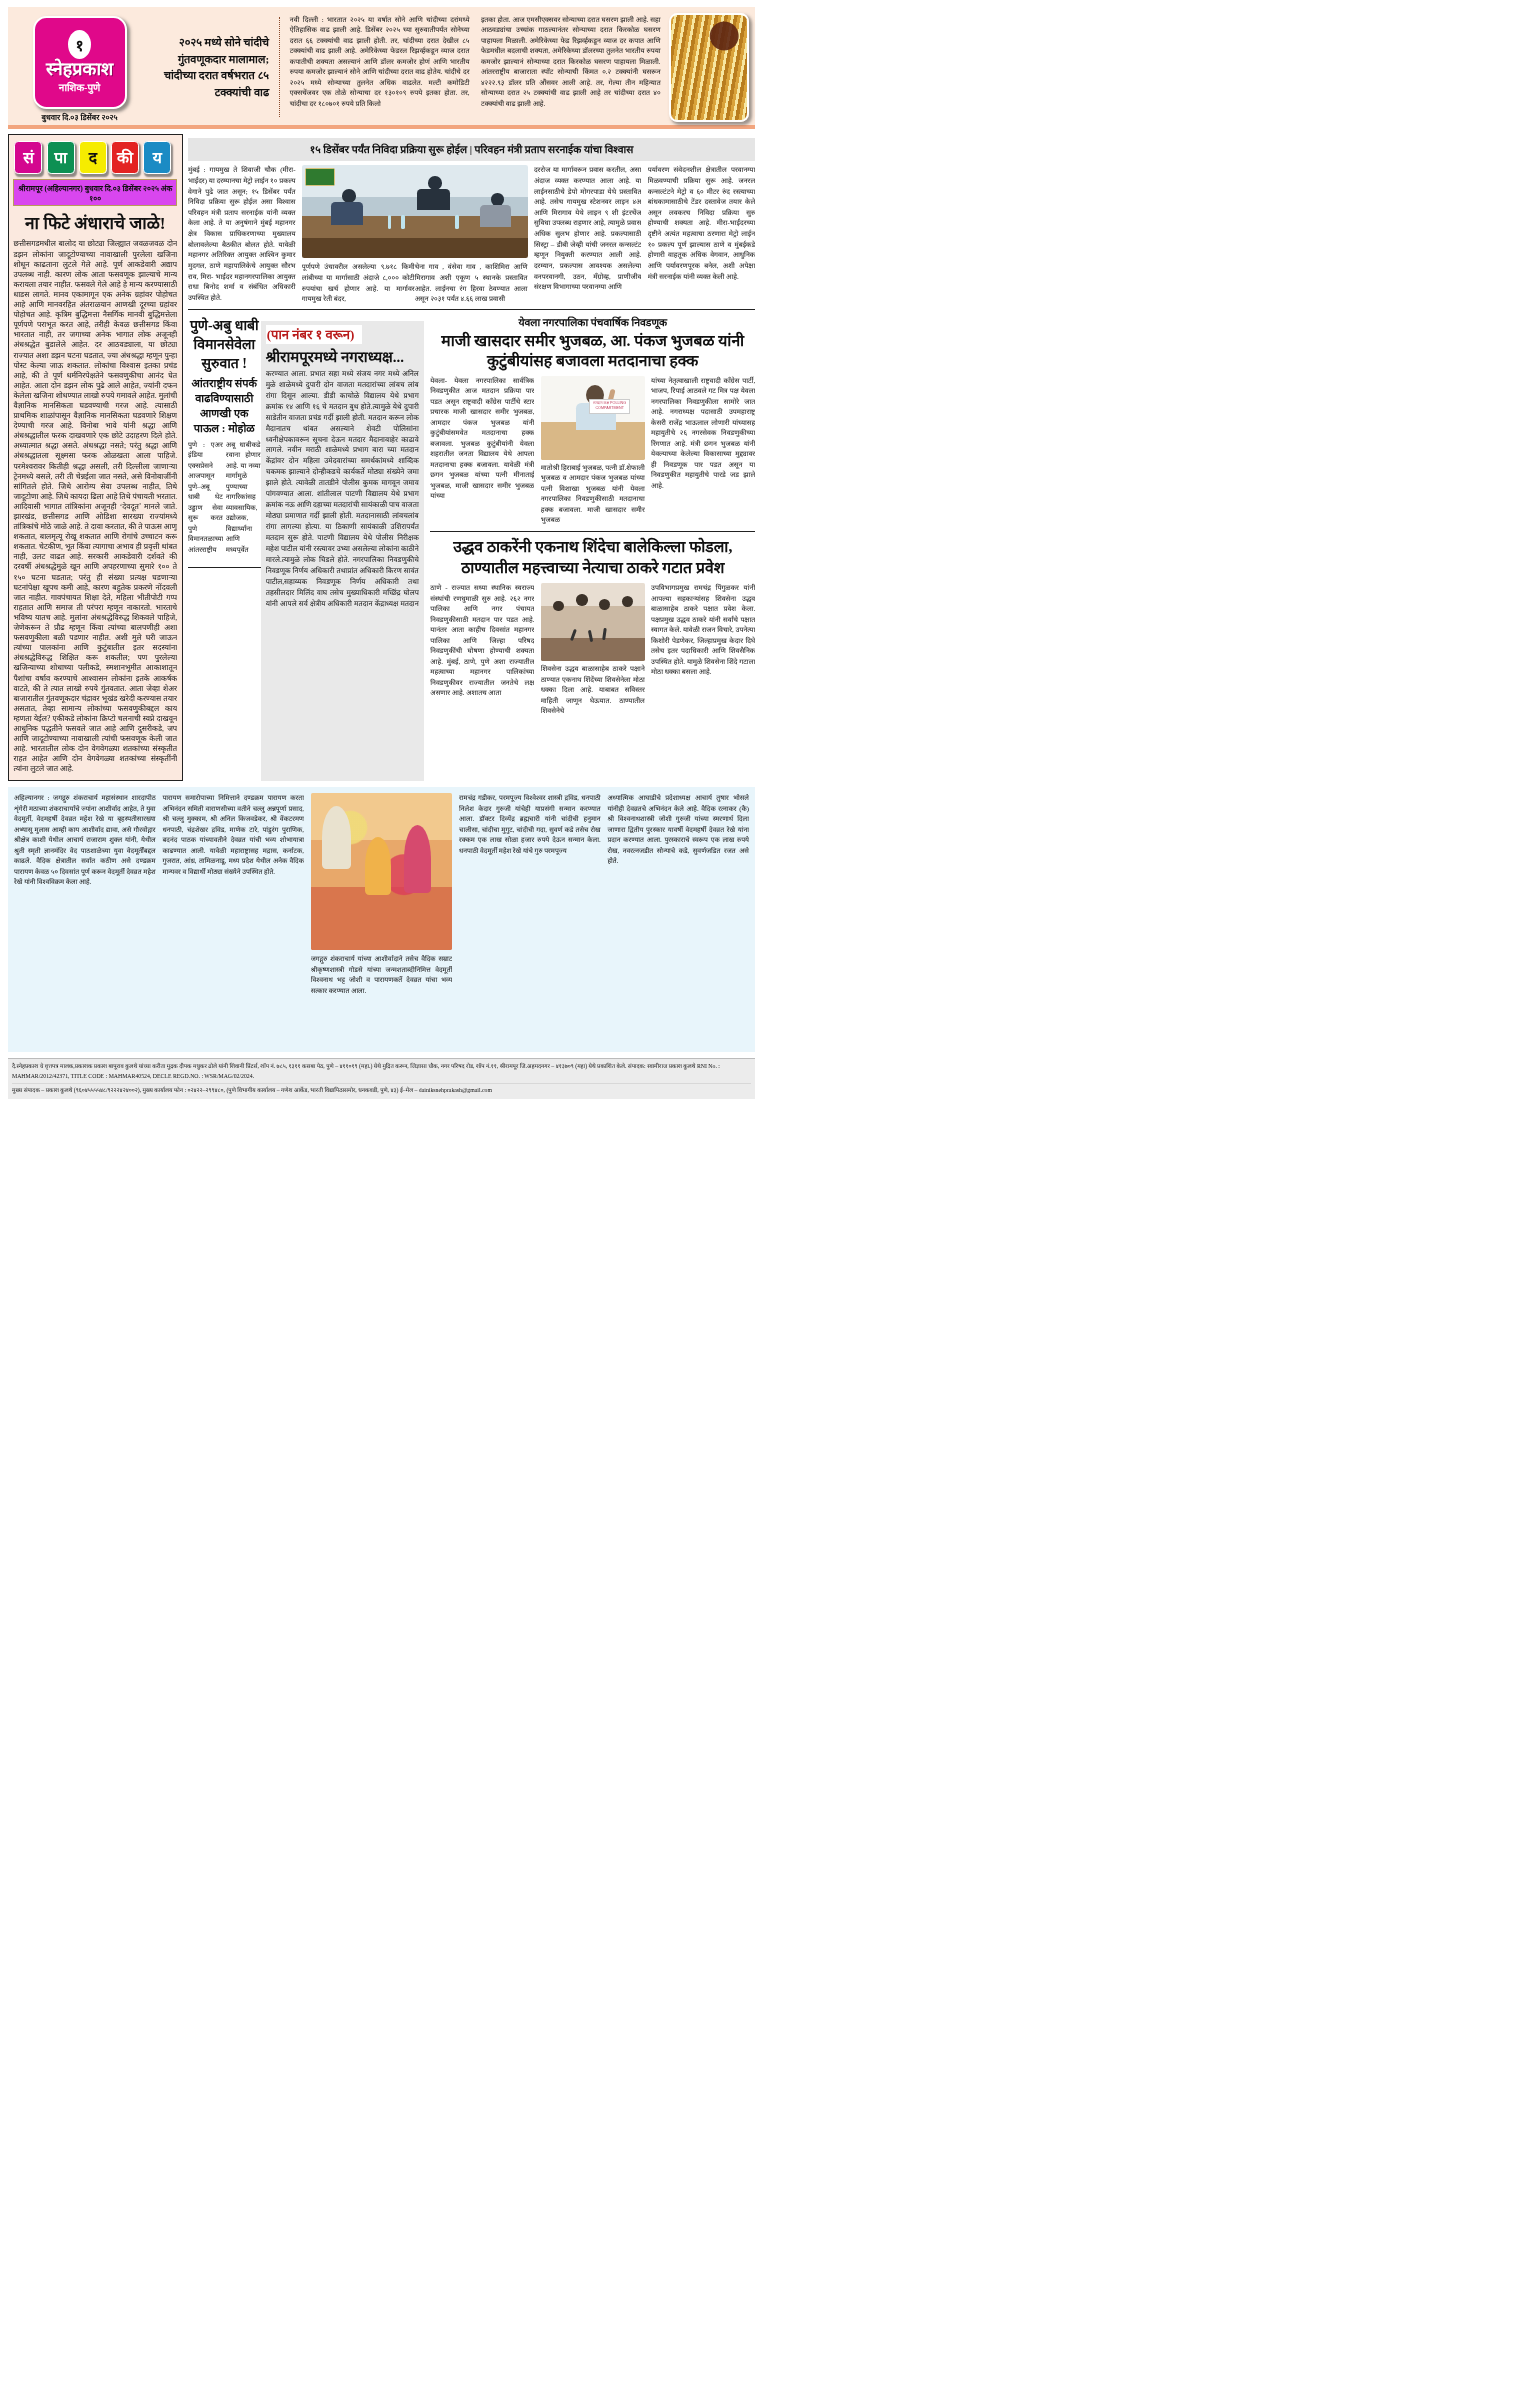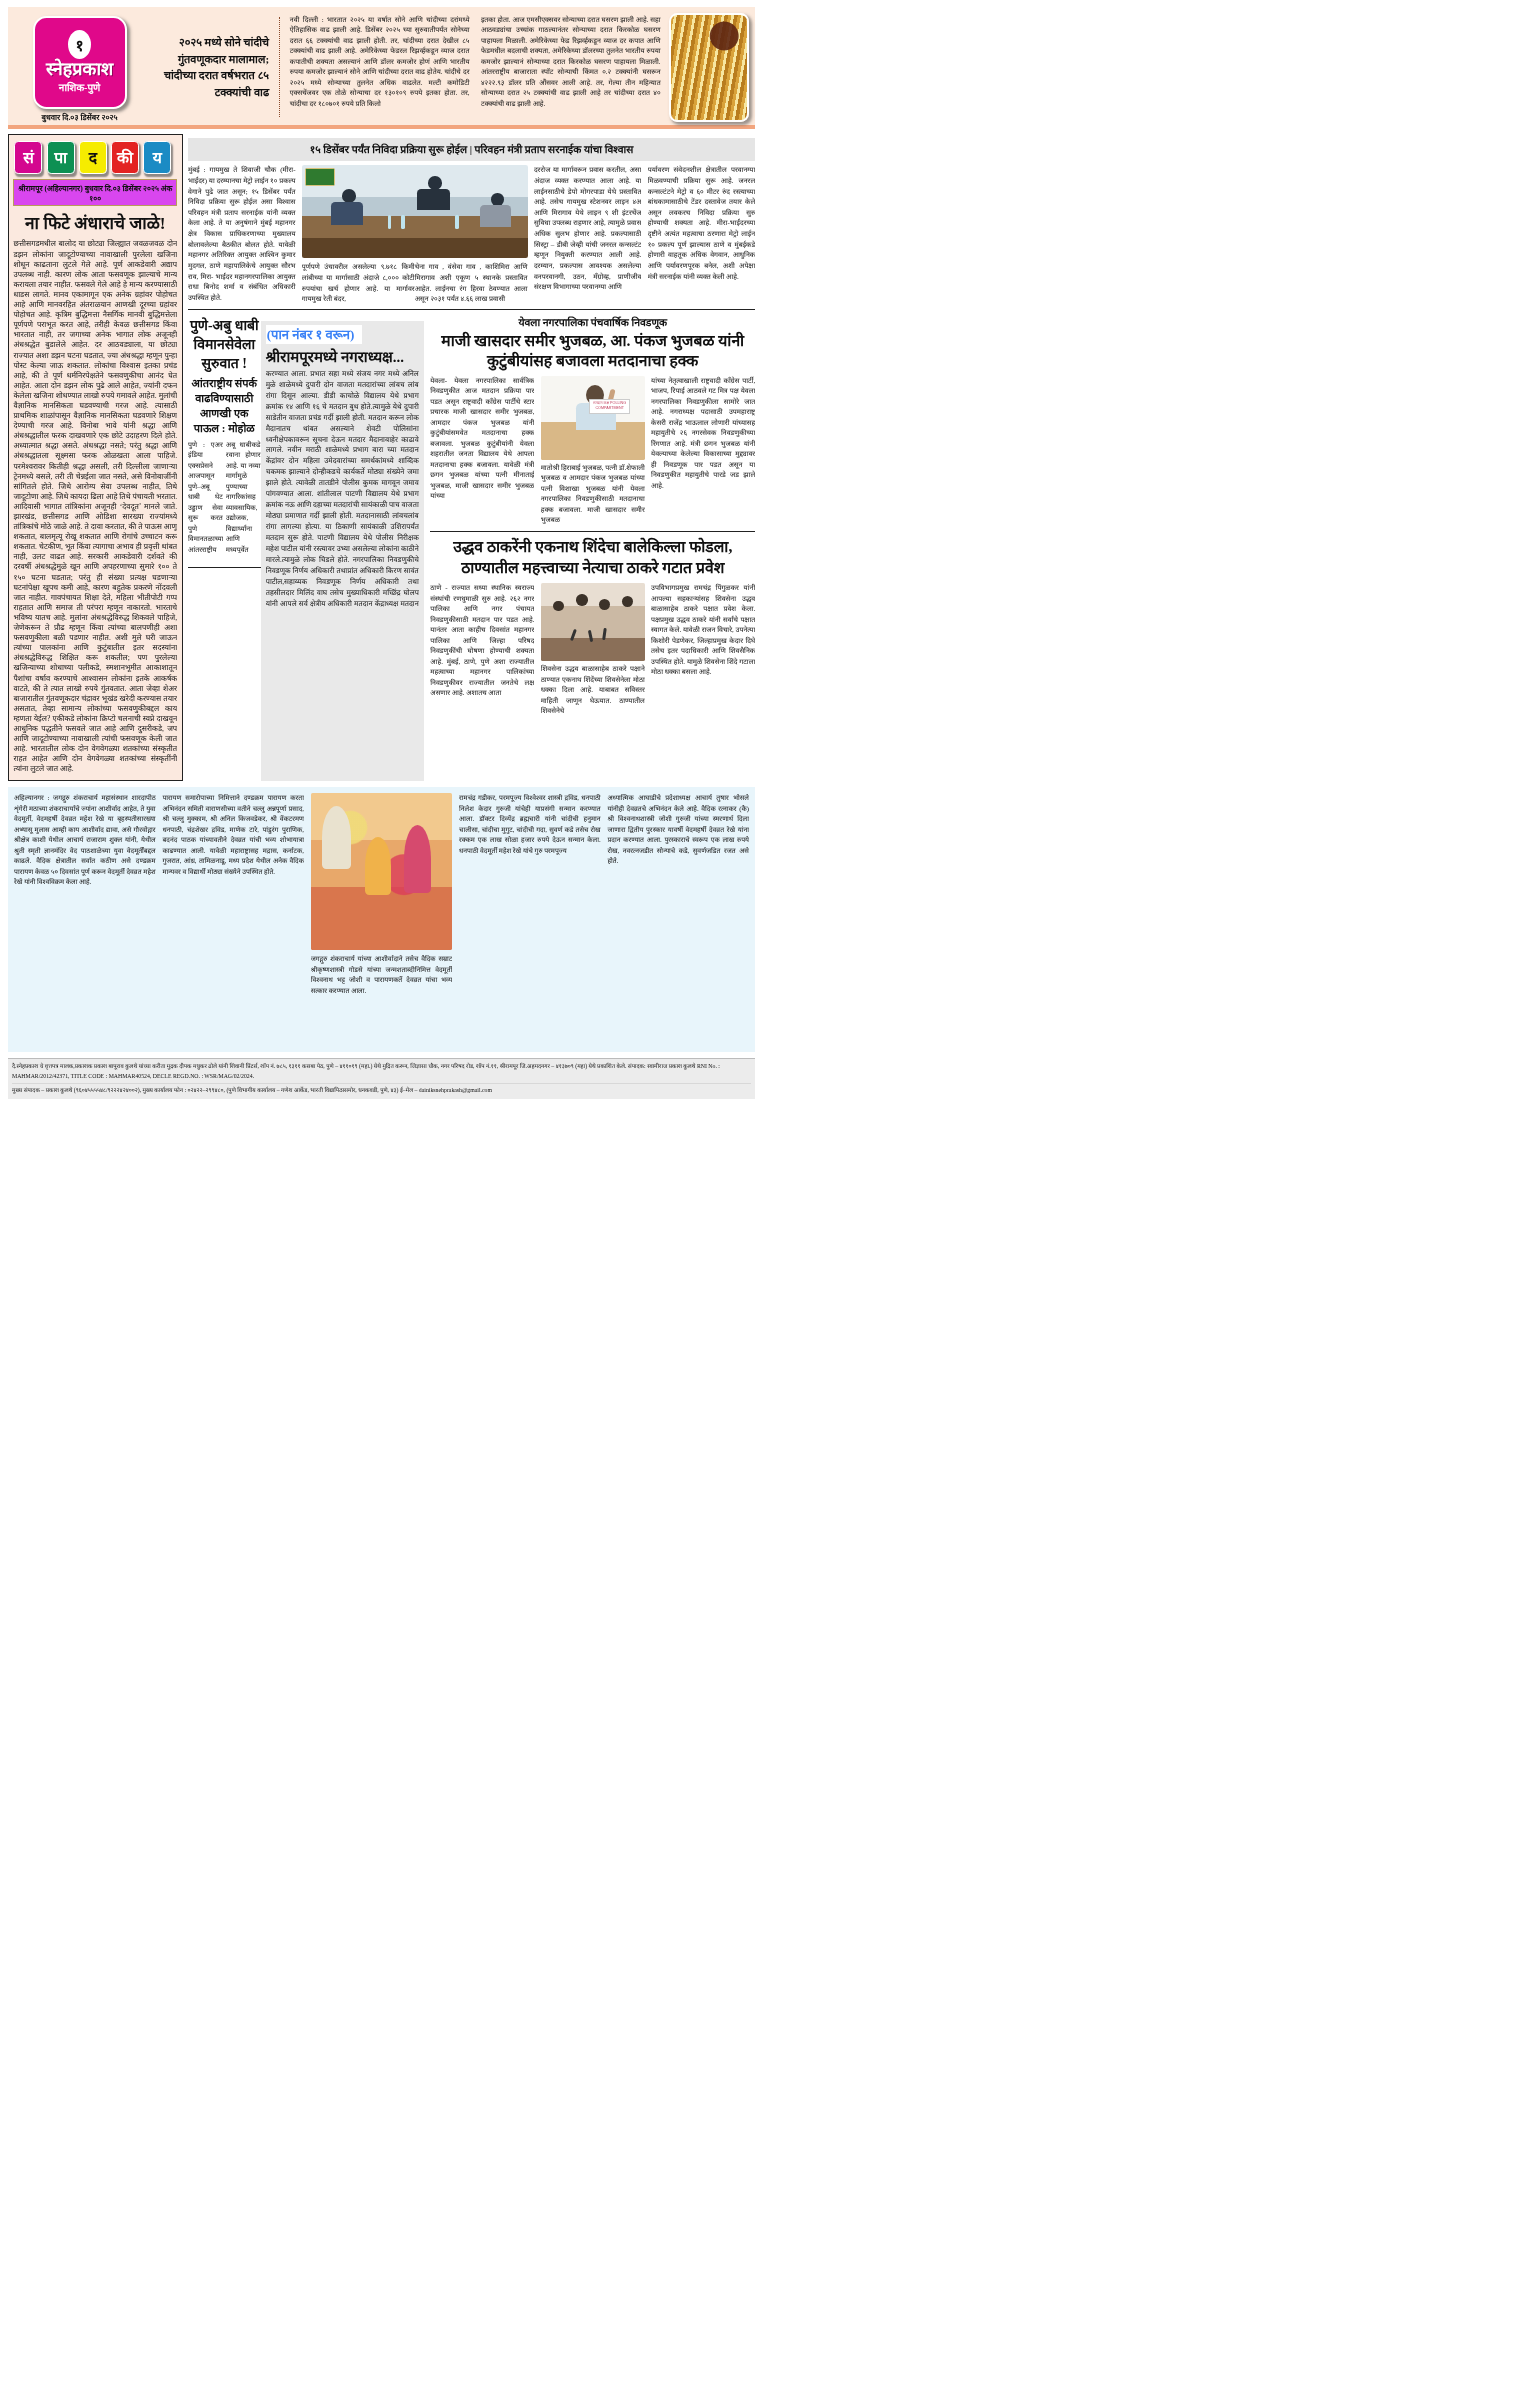--- a/index.html
+++ b/index.html
@@ -102,21 +102,21 @@
   .lower-row { display:flex; gap:6.3px; margin-top:5.2px; flex:1 1 auto; }
   .lower-left { flex:0 0 236px; display:flex; flex-direction:row; min-width:0; }
   .lower-right { flex:1 1 auto; min-width:0; }
 
   .pa-headline { font-weight:bold; font-size:14px; text-align:center; }
   .pa-subhead { font-weight:bold; font-size:11px; text-align:center; margin:3.1px 0 4.2px 0; }
   .pa-cols { display:flex; gap:3px; border-bottom:0.8px solid #222; padding-bottom:14px; }
   .pa-cols > div { flex:1 1 0; font-size:7px; line-height:1.5; text-align:justify; overflow:hidden; max-height:113px; }
 
   .graybox { background:#e9e9e9; margin-top:5.2px; padding:4.2px 5.2px 5.2px 5.2px; flex:1 1 auto; overflow:hidden; }
-  .gb-kicker { color:#3b82f6; font-weight:bold; font-size:13px; background:#fff; display:inline-block; padding:0 7.3px 1px 1px; }
+  .gb-kicker { color:#b91c1c; font-weight:bold; font-size:13px; background:#fff; display:inline-block; padding:0 7.3px 1px 1px; }
   .gb-title { font-weight:bold; font-size:15px; margin:2.1px 0 3.1px 0; }
   .gb-body { font-size:7.3px; line-height:1.5; text-align:justify; overflow:hidden; max-height:238px; }
 
   .yevla-kicker { font-size:10.5px; font-weight:bold; text-align:center; }
   .yevla-headline { font-weight:bold; font-size:15.7px; line-height:1.25; text-align:center; margin:2.1px 0 5.2px 0; }
   .tri-cols { display:flex; gap:6.3px; }
   .tri-cols .tc { flex:1 1 0; font-size:7px; line-height:1.5; text-align:justify; overflow:hidden; }
   .yevla-photo {
     height:84px; margin-bottom:3.1px; position:relative; overflow:hidden; border-radius:1.6px;
     background:linear-gradient(180deg,#f7f6f2 0 55%,#d9b887 55% 100%);

